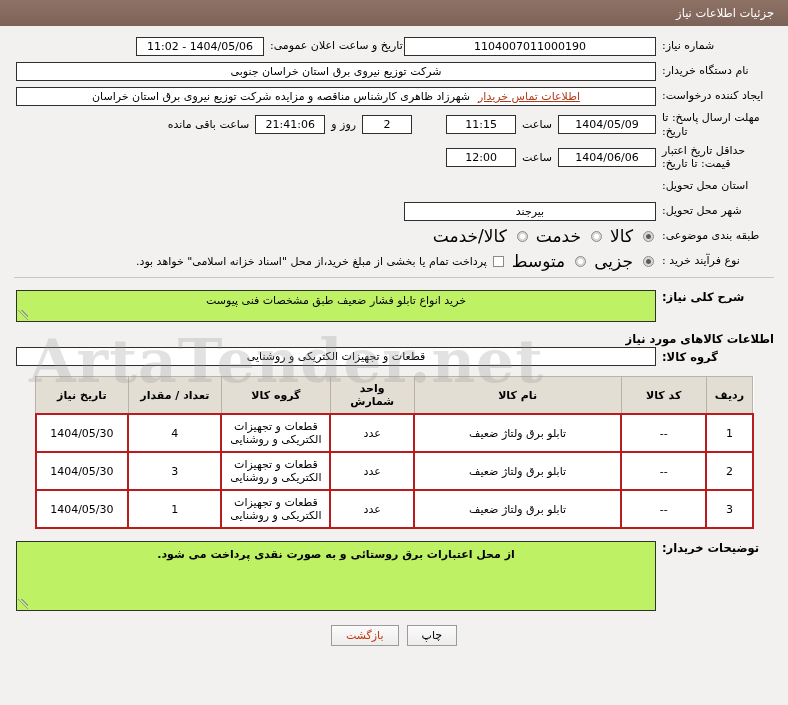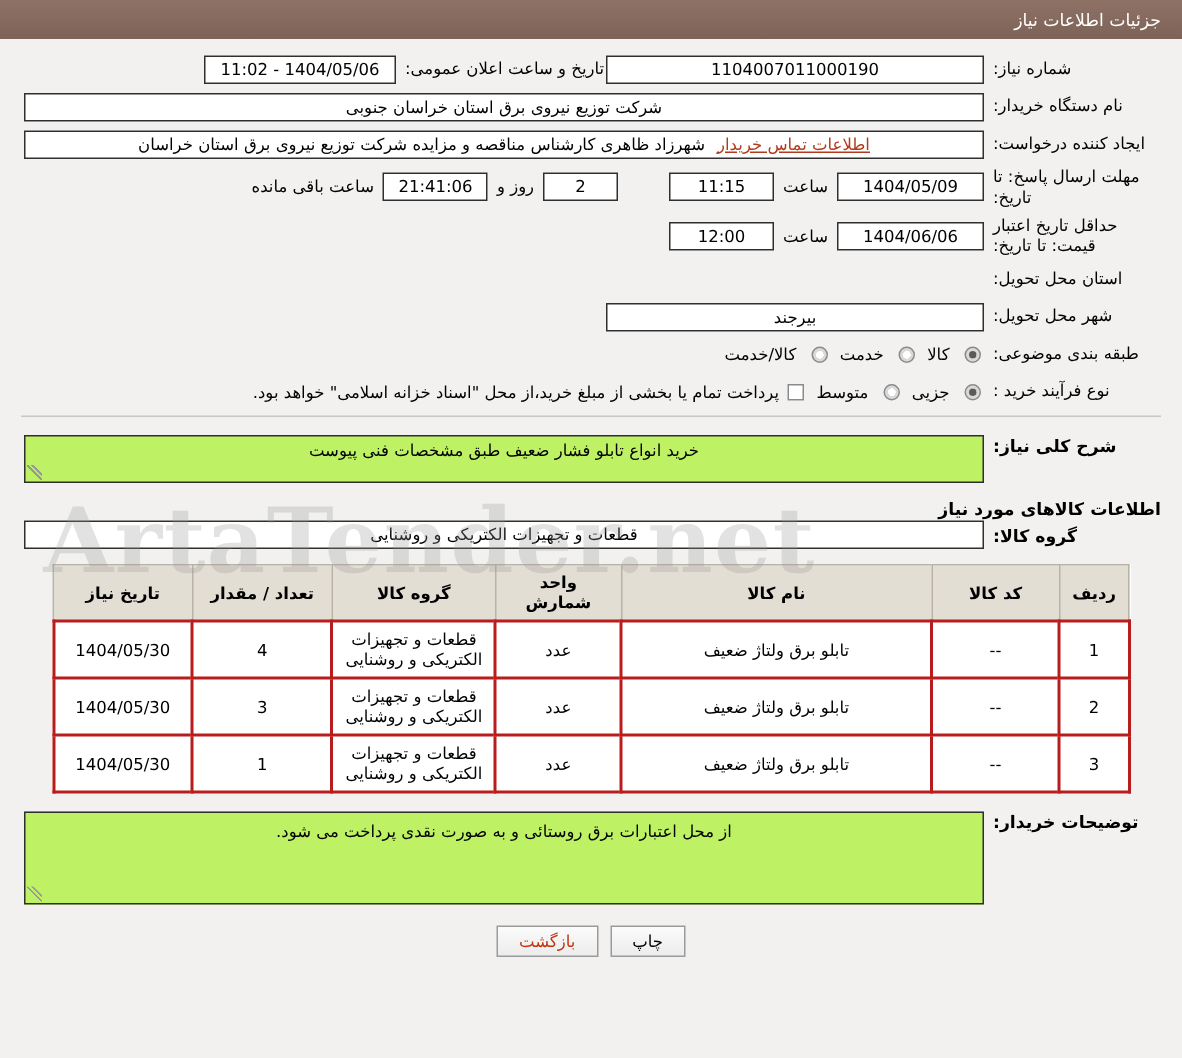--- a/index.html
+++ b/index.html
@@ -99,21 +99,21 @@
     margin: 0 2px 0 6px;
   }
   .radio.on::after {
     content: "";
     position: absolute;
     left: 2px; top: 2px;
     width: 5px; height: 5px;
     border-radius: 50%;
     background: #5a5a5a;
   }
-  .rlabel { font-size: 11px; margin-left: 2px; }
+  .rlabel { font-size: 17px; margin-left: 2px; }
   .chk {
     width: 11px; height: 11px;
     border: 1px solid #8a8a8a;
     background: #fff;
     display: inline-block;
     margin: 0 6px 0 6px;
   }
 
   hr.sep {
     border: none;
@@ -138,21 +138,21 @@
   .textarea {
     border: 1px solid #2f2f2f;
     background: #bef264;
     width: 640px;
     height: 32px;
     font-size: 11px;
     padding: 3px 6px;
     text-align: center;
     position: relative;
   }
-  .textarea.big { height: 62px; text-align: center; padding-top: 6px; }
+  .textarea.big { height: 70px; text-align: center; padding-top: 6px; font-weight: bold; }
   .resize-corner {
     position: absolute;
     left: 1px; bottom: 1px;
     width: 10px; height: 10px;
     background:
       linear-gradient(45deg, transparent 45%, #999 46%, #999 54%, transparent 55%),
       linear-gradient(45deg, transparent 62%, #999 63%, #999 71%, transparent 72%);
   }
 
   .section-title {

